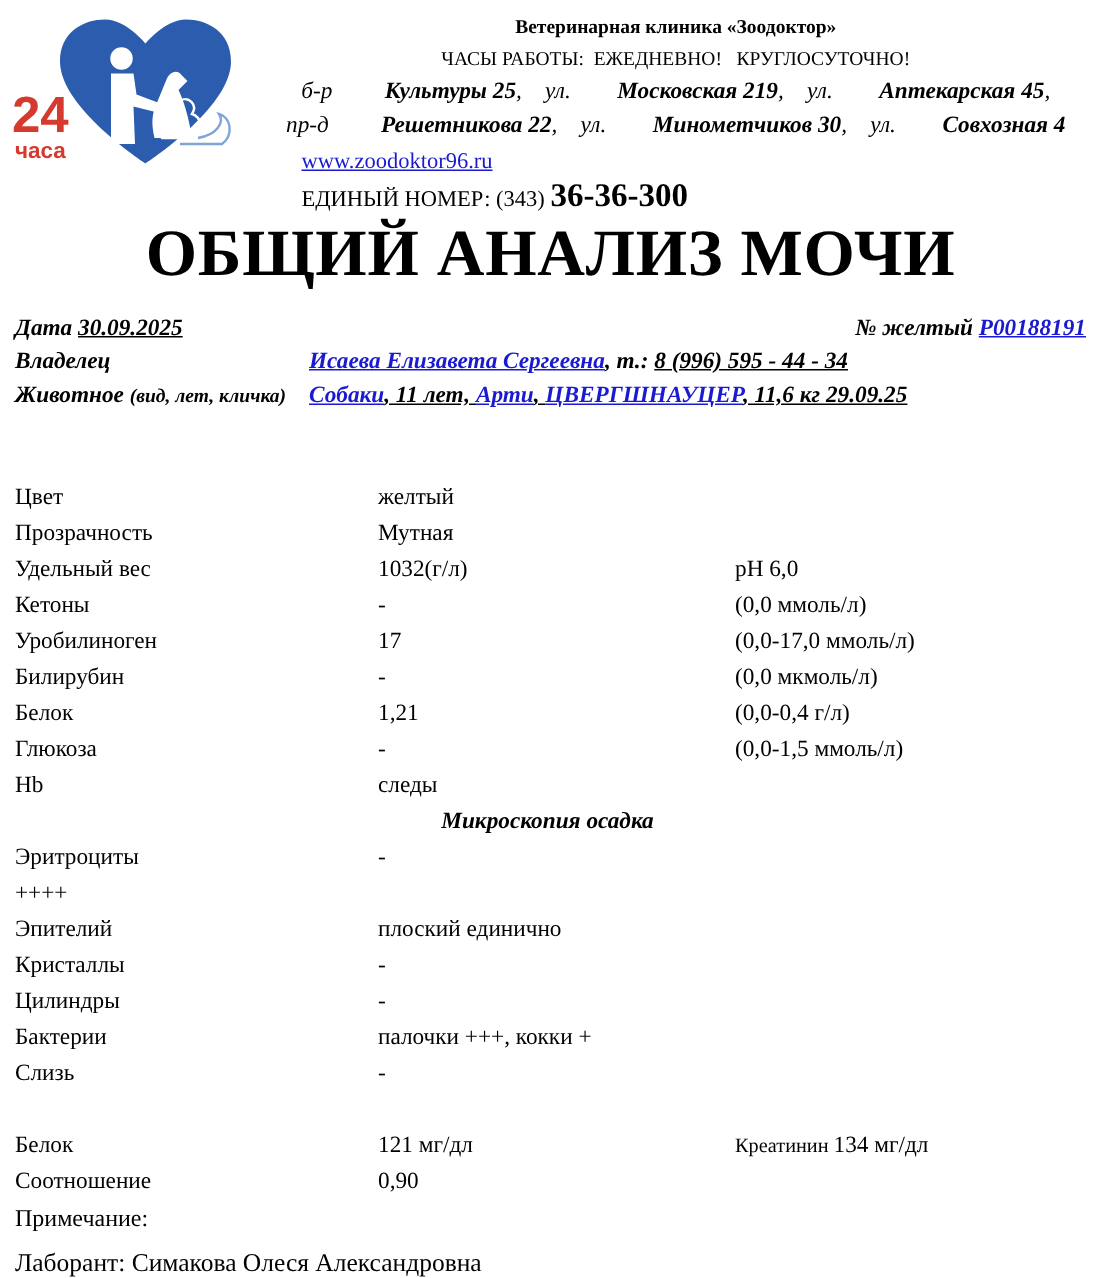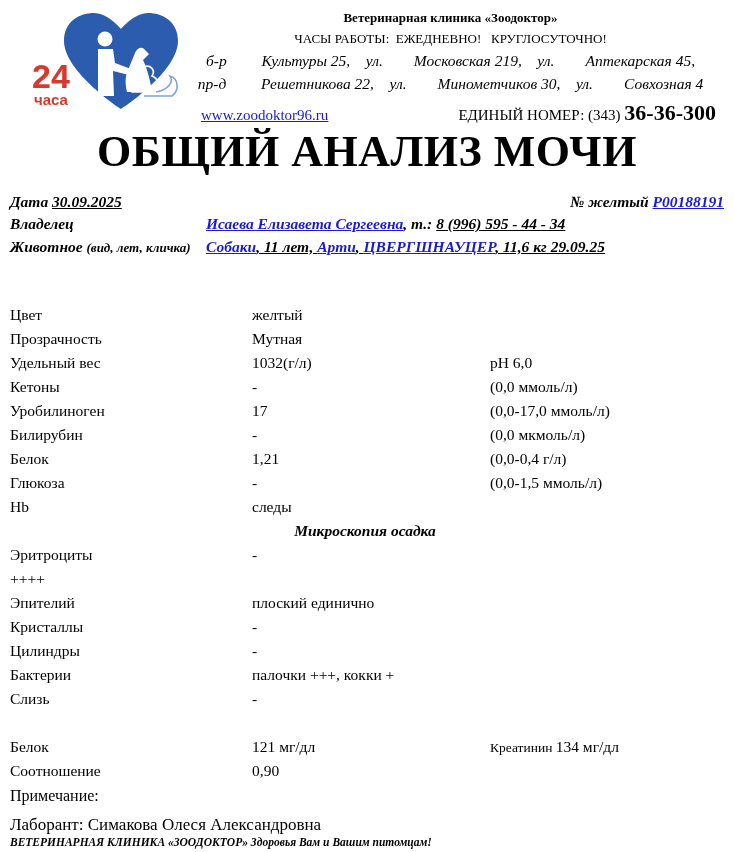--- a/index.html
+++ b/index.html
@@ -6,27 +6,27 @@
   html,body { background:#ffffff; }
   .page {
     position:relative;
     width:734px; height:852px;
     background:#ffffff;
     font-family:"Liberation Serif", serif;
     color:#000;
     overflow:hidden;
   }
   
-  .logo { position:absolute; left:28px; top:6px; width:152px; height:112px; }
+  .logo { position:absolute; left:4px; top:6px; width:152px; height:112px; }
   .header-block { padding:10px 18px 0 185px; text-align:center; }
   .clinic-name { font-weight:bold; font-size:13px; }
   .work-hours { font-size:13px; margin-top:5px; white-space:pre-wrap; }
   .addr { font-style:italic; font-size:15.5px; margin-top:5px; white-space:pre-wrap; }
-  .addr .bld { font-weight:normal;margin-left:31px; }
-  .header-bottom { display:flex; justify-content:space-between; align-items:baseline; margin-top:7px; padding-left:16px; }
+  .addr .bld { font-weight:bold;margin-left:31px; }
+  .header-bottom { display:flex; justify-content:space-between; align-items:baseline; margin-top:7px; padding-left:16px;flex-direction:column; }
   .website { font-size:15px; color:#1a1ad0; text-decoration:underline; cursor:pointer; }
   .phone { font-size:15px; }
   .phone-number { font-size:22px; font-weight:bold; }
   
   .title { text-align:center; font-size:44px; font-weight:bold; letter-spacing:0.5px; }
   
   .patient { margin:16px 10px 0 10px; font-style:italic; font-weight:bold; font-size:15.5px; }
   .patient-row1 { display:flex; justify-content:space-between; height:22px; }
   .patient-row { display:grid; grid-template-columns:196px auto; height:23px; }
   .label-note { font-size:13px; font-weight:bold; }

